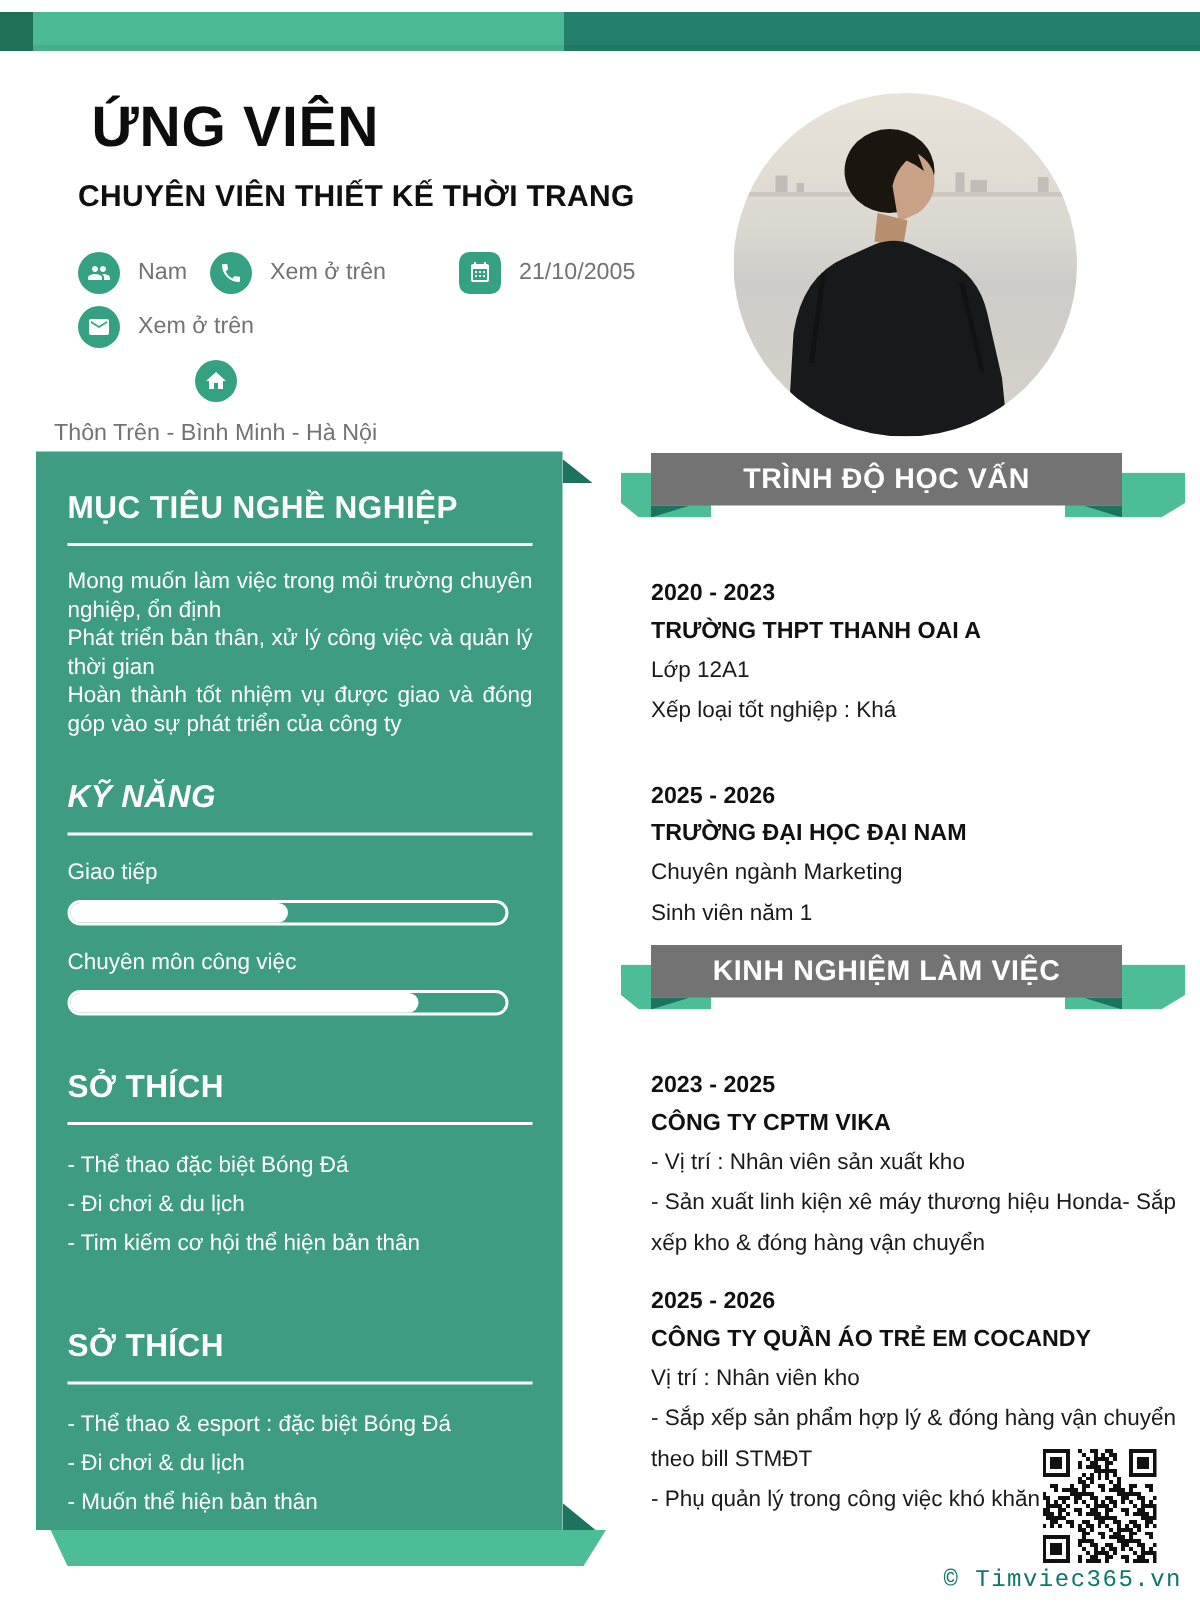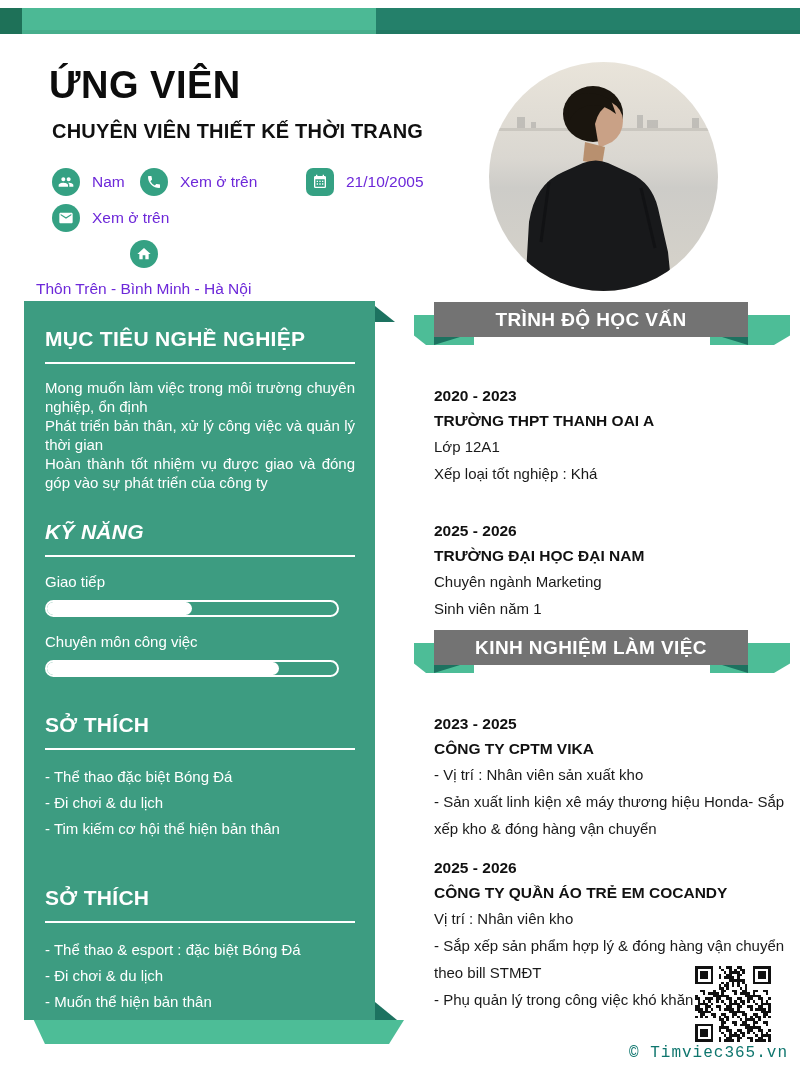--- a/index.html
+++ b/index.html
@@ -6,24 +6,24 @@
   .page{
     position:relative;width:800px;height:1074px;background:#fff;overflow:hidden;
     font-family:"Liberation Sans", sans-serif;color:#141414;
   }
   
   .topbar{position:absolute;left:0;top:8px;width:800px;height:26px;display:flex;}
   .topbar .seg1{width:22px;background:#1e7158;}
   .topbar .seg2{width:354px;background:#4cb995;box-shadow:inset 0 -4px 0 rgba(0,0,0,.06);}
   .topbar .seg3{flex:1;background:#24806a;box-shadow:inset 0 -4px 0 rgba(0,0,0,.06);}
   
-  .name{position:absolute;left:49px;top:64px;font-size:38px;font-weight:700;color:#0d0d0d;letter-spacing:.5px;margin:0;}
+  .name{position:absolute;left:61px;top:64px;font-size:38px;font-weight:700;color:#0d0d0d;letter-spacing:.5px;margin:0;}
   .jobtitle{position:absolute;left:52px;top:120px;font-size:20px;font-weight:700;color:#101010;letter-spacing:.2px;}
   .contact{position:absolute;display:flex;align-items:center;gap:12px;height:28px;}
-  .contact .clabel{font-size:15.5px;color:#6d28d9;white-space:nowrap;}
+  .contact .clabel{font-size:15.5px;color:#737373;white-space:nowrap;}
   .badge{width:28px;height:28px;border-radius:50%;background:#35a183;display:flex;align-items:center;justify-content:center;flex:0 0 28px;}
   .badge.square{border-radius:7px;}
   .badge svg{width:16px;height:16px;fill:#ffffff;}
   .c-gender{left:52px;top:168px;}
   .c-phone{left:140px;top:168px;}
   .c-birth{left:306px;top:168px;}
   .c-mail{left:52px;top:204px;}
   .c-home{left:36px;top:240px;flex-direction:column;}
   
   .photo{position:absolute;left:489px;top:62px;width:229px;height:229px;border-radius:50%;overflow:hidden;}

